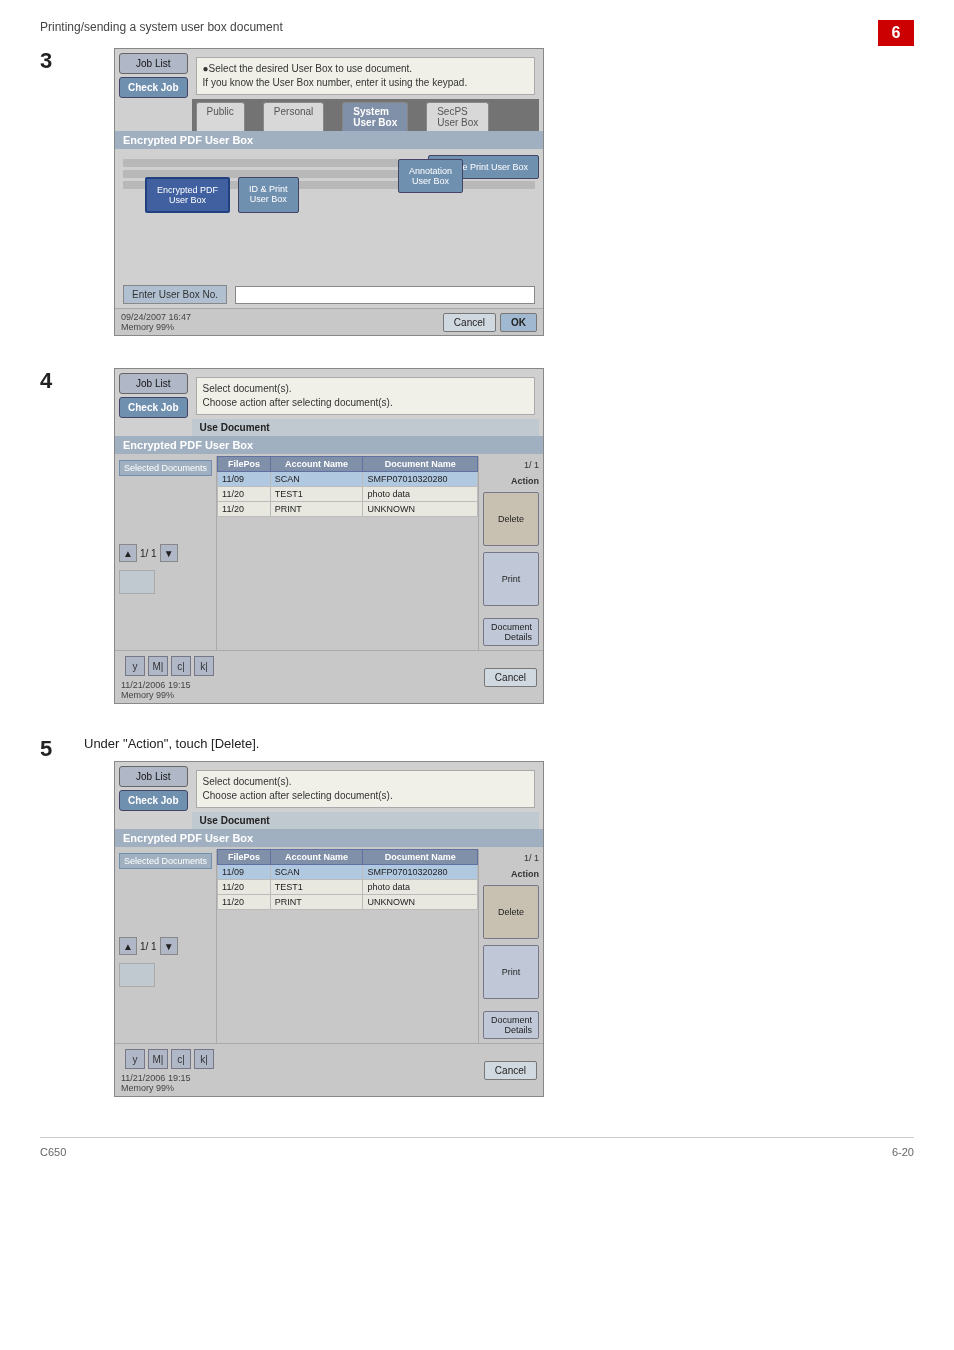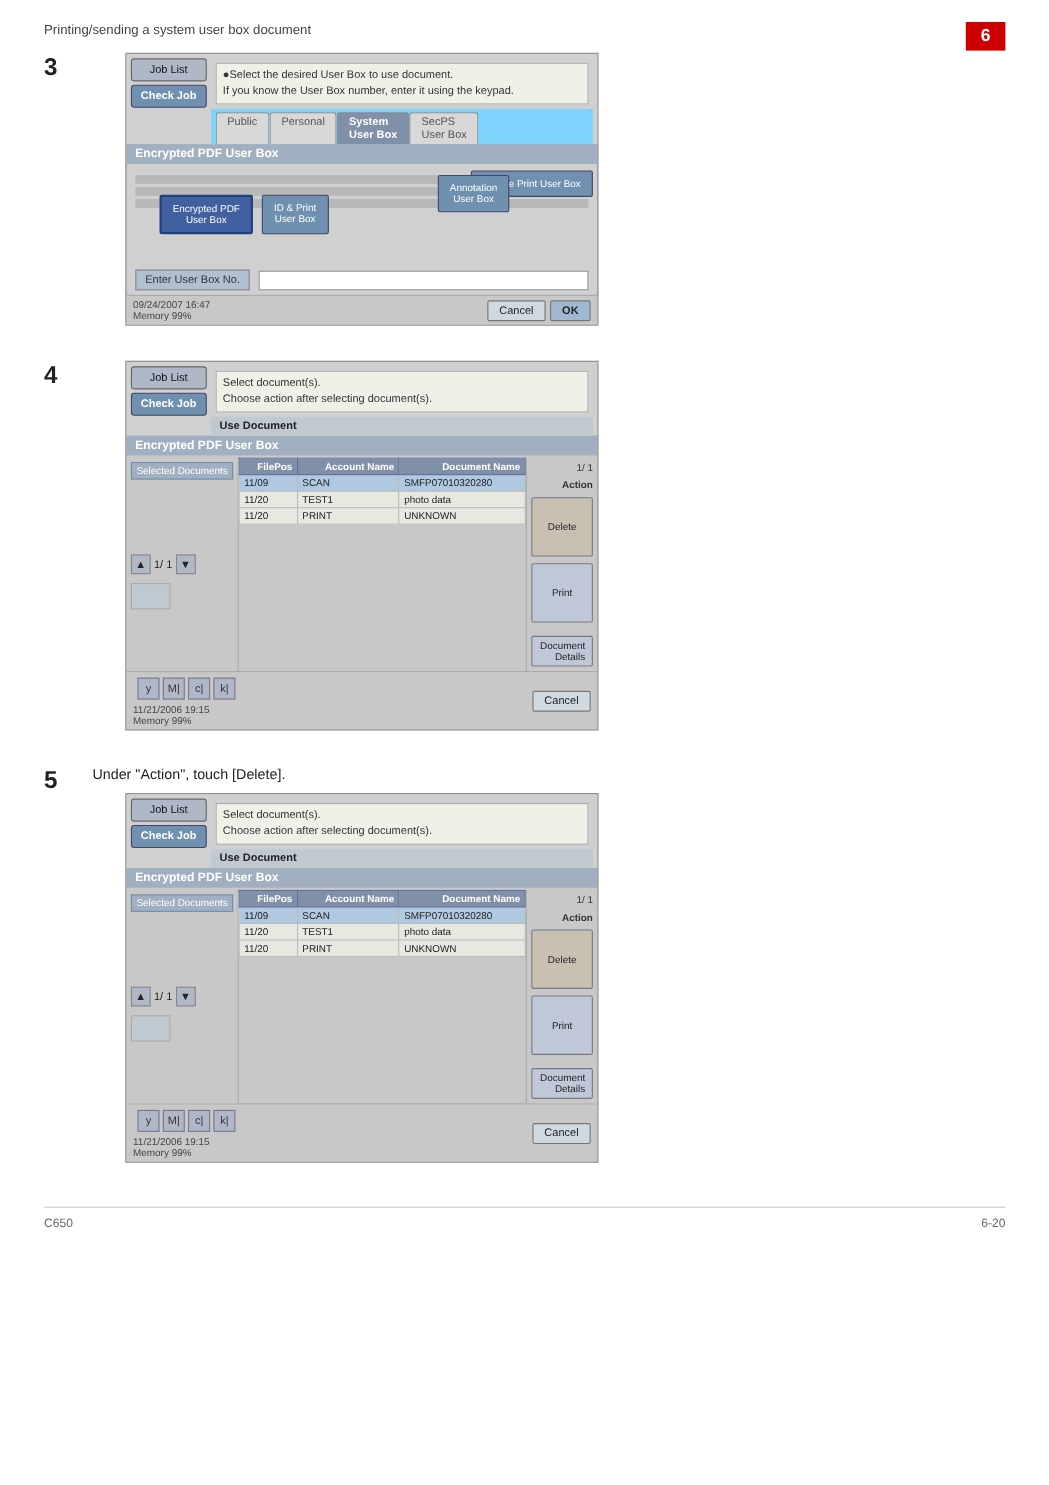--- a/index.html
+++ b/index.html
@@ -98,23 +98,23 @@
       margin: 4px;
       padding: 4px 6px;
       font-size: 10px;
       color: #333;
       line-height: 1.4;
     }
 
     
     .tab-row {
       display: flex;
-      gap: 0;
+      gap: 18px;
       padding: 3px 4px 0 4px;
-      background: #7dd3fc;
+      background: #737373;
     }
     .tab-item {
       background: #b8b8b8;
       border: 1px solid #888;
       border-bottom: none;
       padding: 3px 10px;
       font-size: 10px;
       color: #333;
       cursor: pointer;
       border-radius: 3px 3px 0 0;
@@ -153,20 +153,21 @@
       background: #4060a0;
       border: 2px solid #204080;
     }
 
     
     .enter-box-row {
       display: flex;
       align-items: center;
       padding: 4px 8px;
       gap: 8px;
+      margin-top: 40px;
     }
     .enter-box-label {
       font-size: 10px;
       background: #b0c0d0;
       border: 1px solid #888;
       padding: 3px 8px;
       color: #333;
     }
     .enter-box-input {
       flex: 1;
@@ -250,21 +251,21 @@
     .doc-table {
       width: 100%;
       border-collapse: collapse;
       font-size: 9px;
       background: #e8e8e0;
     }
     .doc-table th {
       background: #8090a8;
       color: #fff;
       padding: 2px 4px;
-      text-align: right;
+      text-align: center;
       border: 1px solid #6070a0;
       font-weight: bold;
       font-size: 9px;
     }
     .doc-table td {
       background: #e8e8e0;
       border: 1px solid #bbb;
       padding: 2px 4px;
       color: #222;
     }

